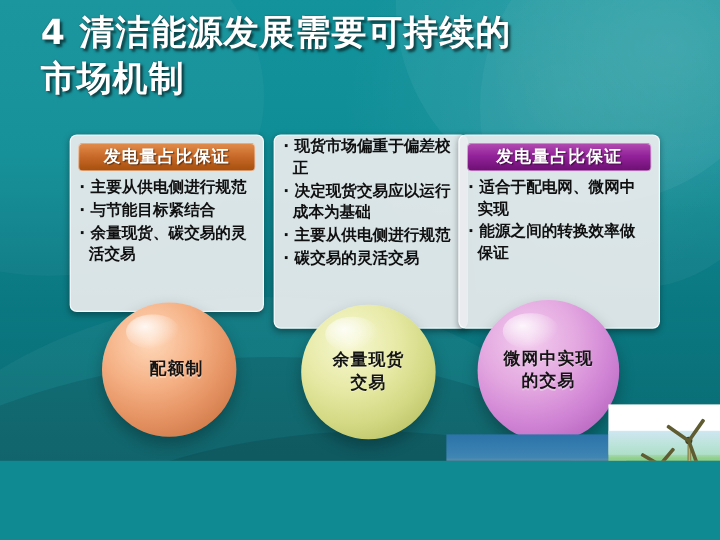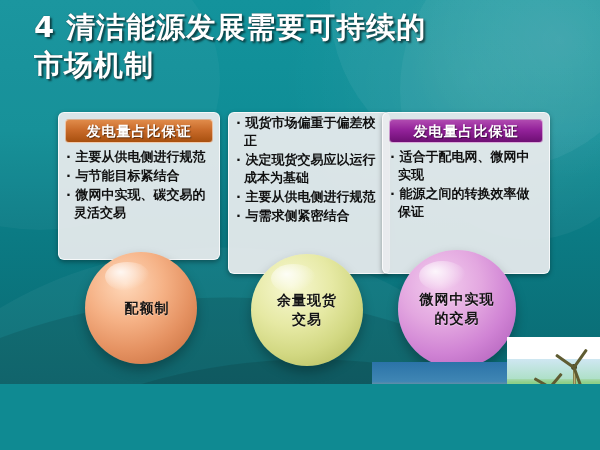--- a/index.html
+++ b/index.html
@@ -133,30 +133,30 @@
   <div class="swoosh sw3"></div>
 
   <div id="title" style="white-space: pre-line;">4  清洁能源发展需要可持续的
 市场机制</div>
 
   <div class="panel" id="panel1">
     <div class="panel-head head-1">发电量占比保证</div>
     <div class="panel-body">
       <div class="bullet">主要从供电侧进行规范</div>
       <div class="bullet">与节能目标紧结合</div>
-      <div class="bullet">微网中实现、碳交易的灵活交易</div>
+      <div class="bullet">余量现货、碳交易的灵活交易</div>
     </div>
   </div>
 
   <div class="panel" id="panel2">
     <div class="panel-body">
       <div class="bullet">现货市场偏重于偏差校正</div>
       <div class="bullet">决定现货交易应以运行成本为基础</div>
       <div class="bullet">主要从供电侧进行规范</div>
-      <div class="bullet">与需求侧紧密结合</div>
+      <div class="bullet">碳交易的灵活交易</div>
     </div>
   </div>
 
   <div class="panel" id="panel3">
     <div class="panel-head head-3">发电量占比保证</div>
     <div class="panel-body">
       <div class="bullet">适合于配电网、微网中实现</div>
       <div class="bullet">能源之间的转换效率做保证</div>
     </div>
   </div>

